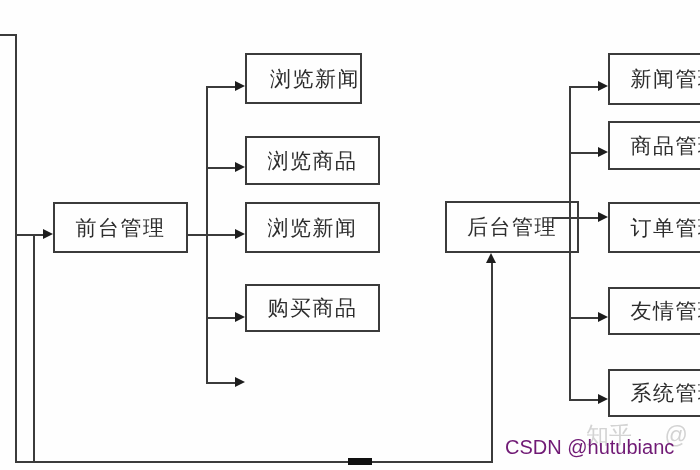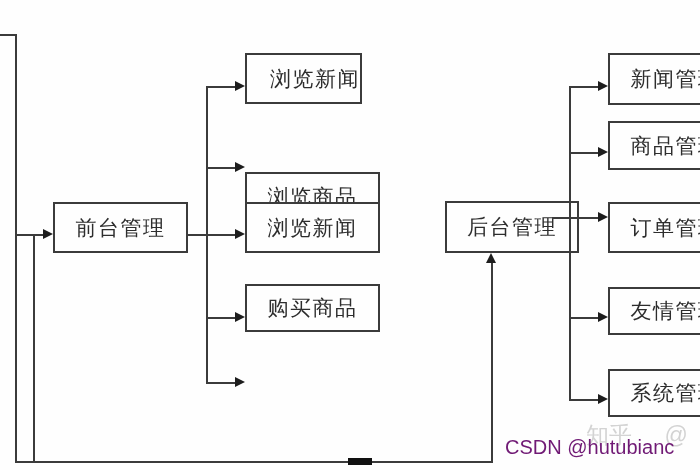--- a/index.html
+++ b/index.html
@@ -100,21 +100,21 @@
 
   <div class="hline" style="left:206px; top:317px; width:29px;"></div>
   <div class="arrow-r" style="left:235px; top:312px;"></div>
 
   <div class="hline" style="left:206px; top:382px; width:29px;"></div>
   <div class="arrow-r" style="left:235px; top:377px;"></div>
 
   <div class="node" style="left:245px; top:53px; width:117px; height:51px;padding-left:23px;">
     <span>浏览新闻</span>
   </div>
-  <div class="node" style="left:245px; top:136px; width:135px; height:49px;margin-top:36px;">
+  <div class="node" style="left:245px; top:136px; width:135px; height:49px;">
     <span>浏览商品</span>
   </div>
   <div class="node" style="left:245px; top:202px; width:135px; height:51px;">
     <span>浏览新闻</span>
   </div>
   <div class="node" style="left:245px; top:284px; width:135px; height:48px;justify-content:center;">
     <span>购买商品</span>
   </div>
 
   <div class="node" style="left:418px; top:201px; width:134px; height:52px;margin-left:27px;">

